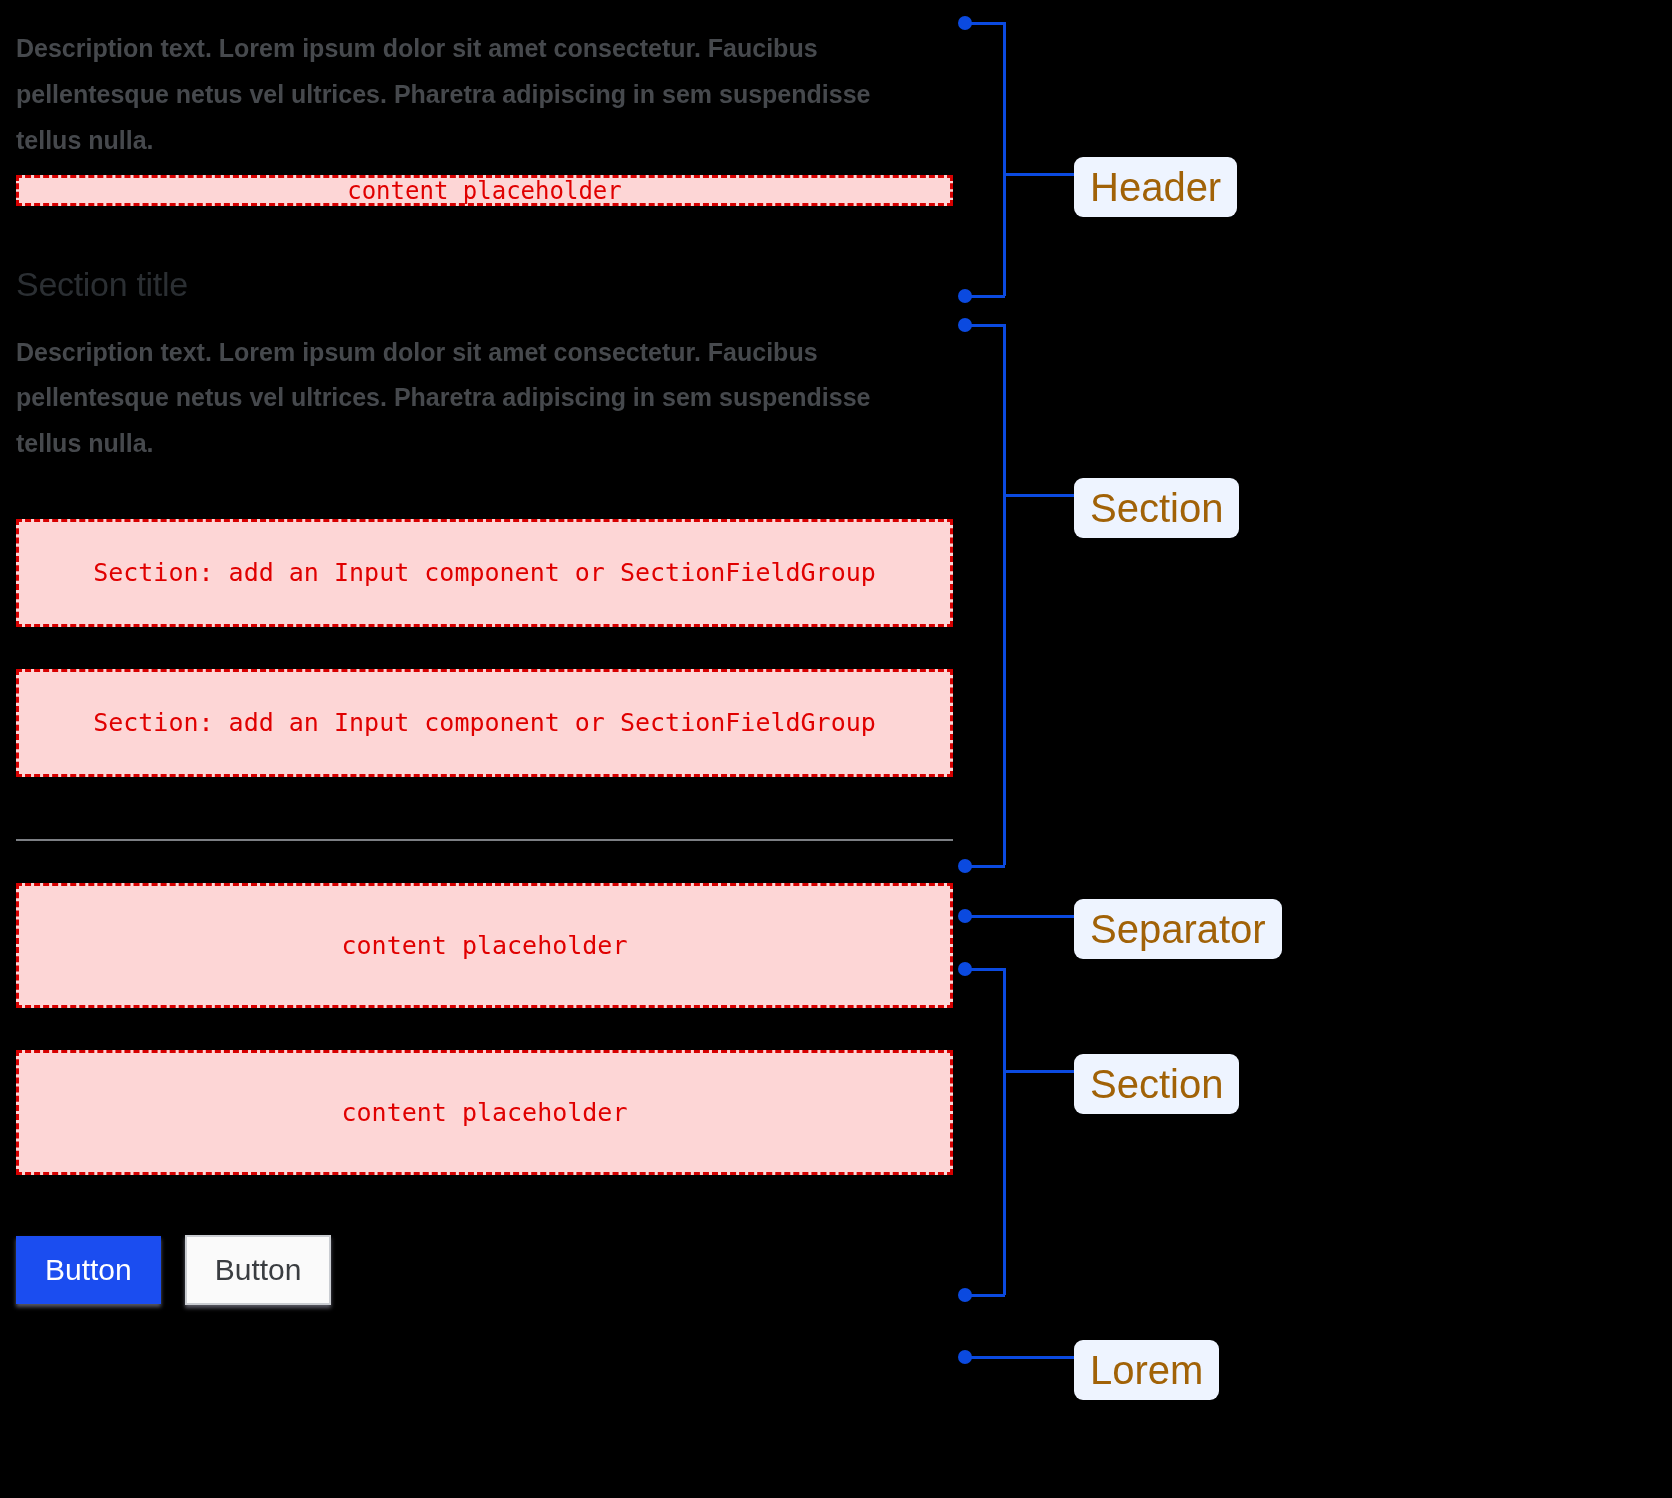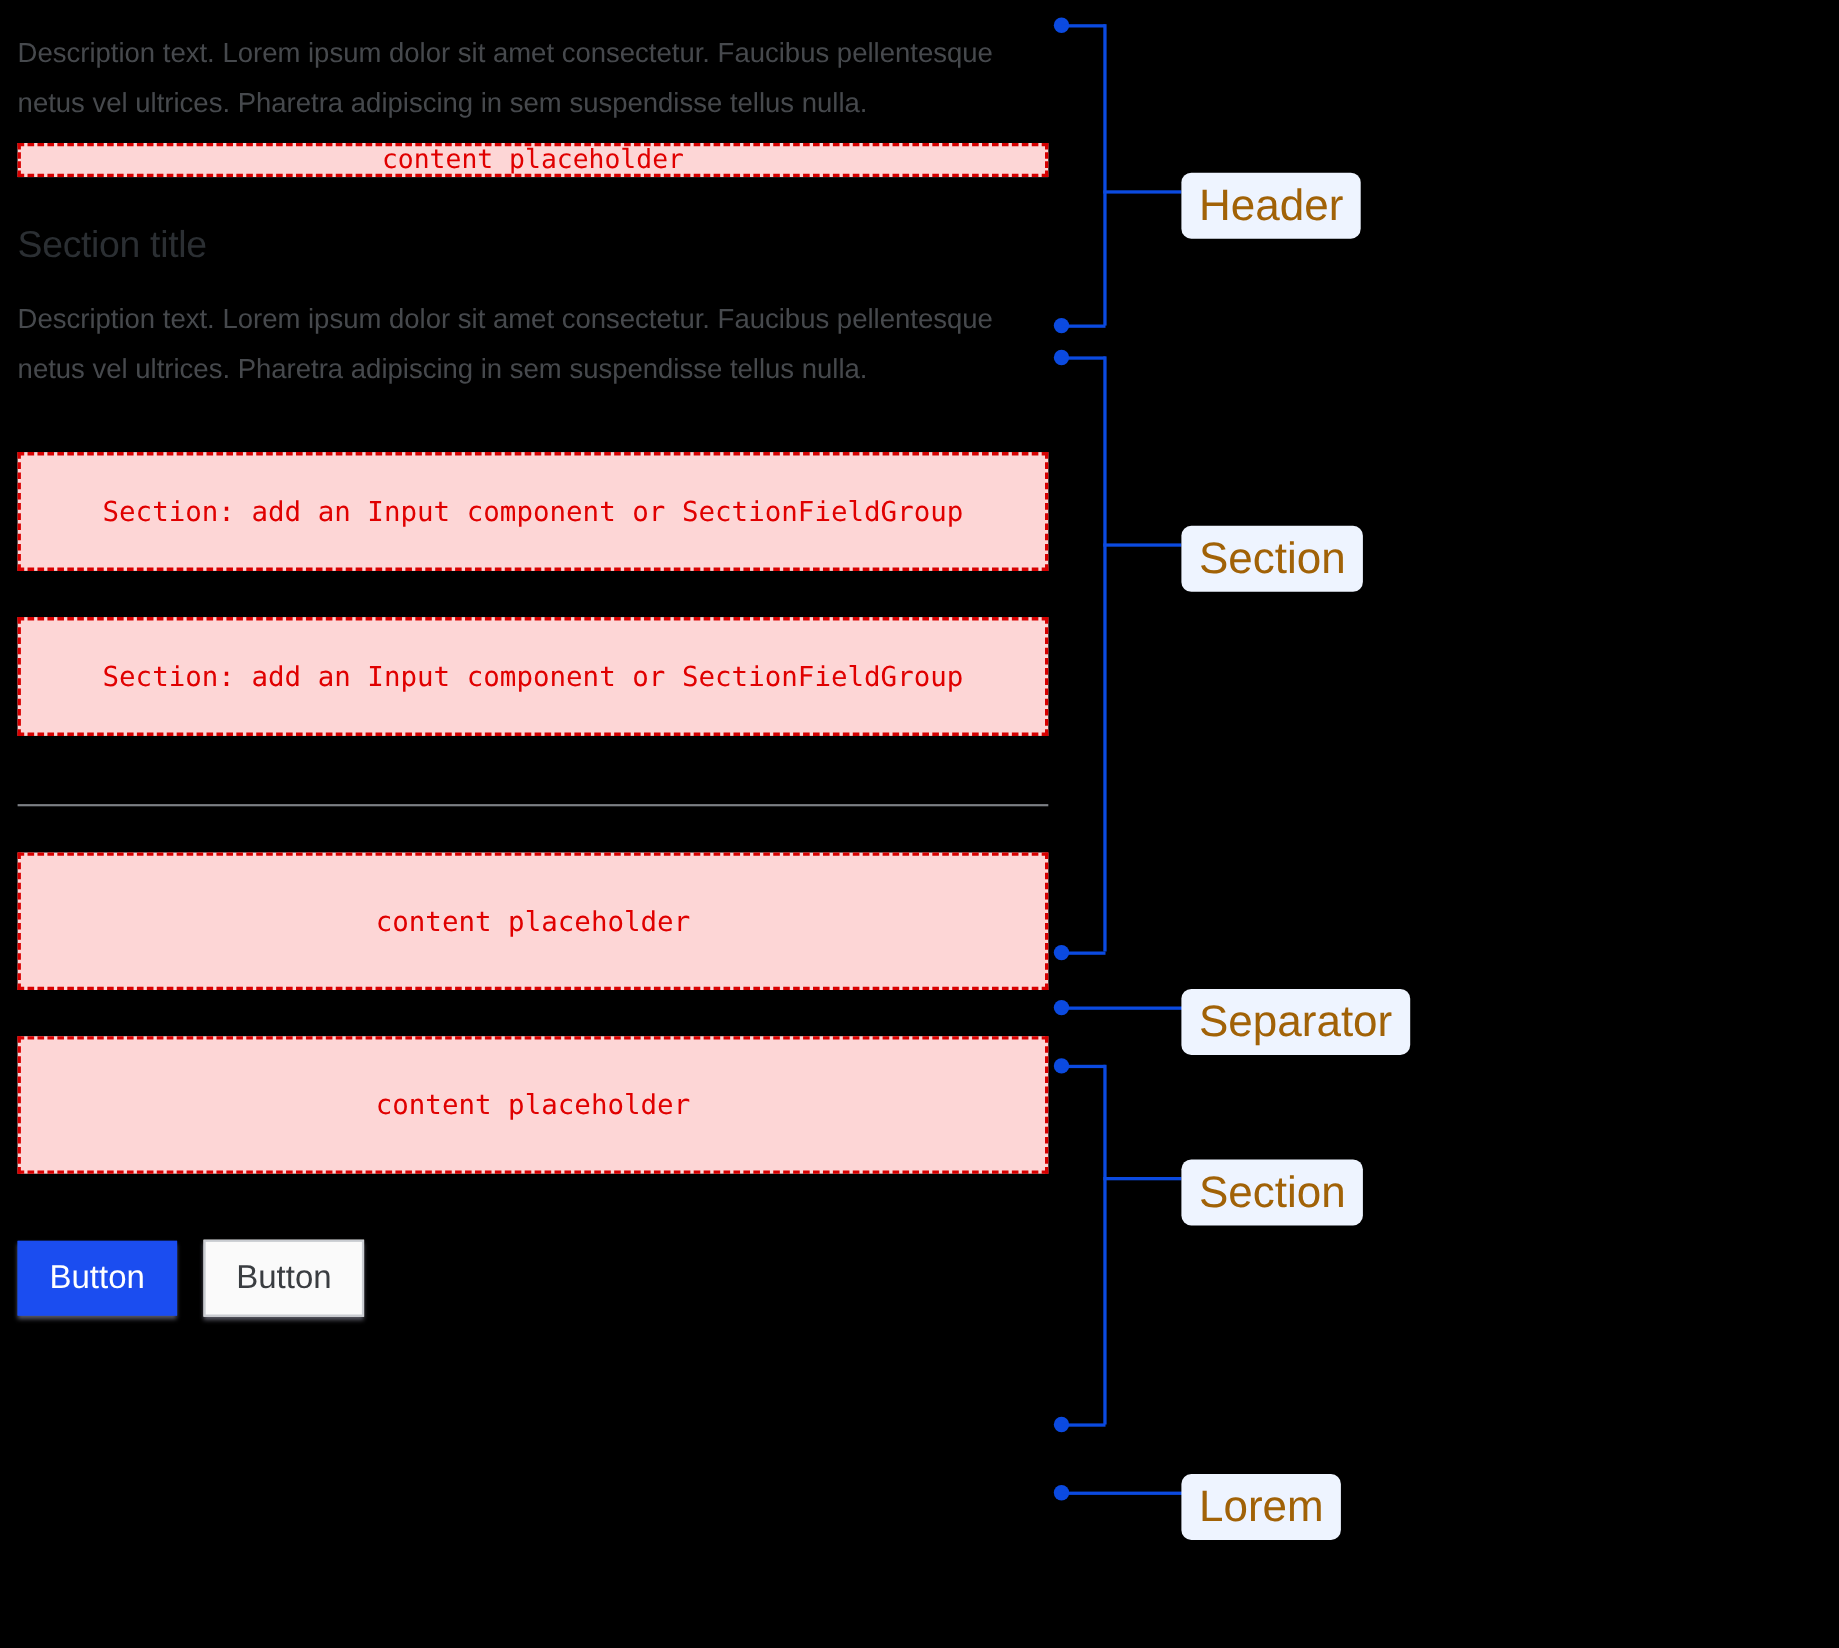--- a/index.html
+++ b/index.html
@@ -38,21 +38,21 @@
     font-size: 34px;
     font-weight: 400;
     letter-spacing: -0.3px;
     line-height: 1.1;
     margin: 0;
   }
 
   .desc {
     color: #46494d;
     font-size: 25px;
-    font-weight: 400;
+    font-weight: 700;
     line-height: 1.83;
     margin: 0;
     max-width: 905px;
   }
 
   
   .ph {
     box-sizing: border-box;
     background: #fdd6d6;
     border: 3px dashed #d70000;
@@ -144,21 +144,21 @@
 
 <div class="form-root">
 
   <div>
 
     <p class="desc" style="margin-top:26px;">Description text. Lorem ipsum dolor sit amet consectetur. Faucibus pellentesque netus vel ultrices. Pharetra adipiscing in sem suspendisse tellus nulla.</p>
 
     <div class="ph ph-thin" style="margin-top:12px; width:937px;">content placeholder</div>
   </div>
 
-  <div style="margin-top:44px;">
+  <div style="margin-top:60px;">
     <h2 class="section-title">Section title</h2>
 
     <p class="desc" style="margin-top:26px;">Description text. Lorem ipsum dolor sit amet consectetur. Faucibus pellentesque netus vel ultrices. Pharetra adipiscing in sem suspendisse tellus nulla.</p>
 
     <div class="ph ph-tall" style="margin-top:52px; width:937px;">Section: add an Input component or SectionFieldGroup</div>
 
     <div class="ph ph-tall" style="margin-top:42px; width:937px;">Section: add an Input component or SectionFieldGroup</div>
   </div>
 
   <div class="sep-line" style="margin-top:62px;"></div>

